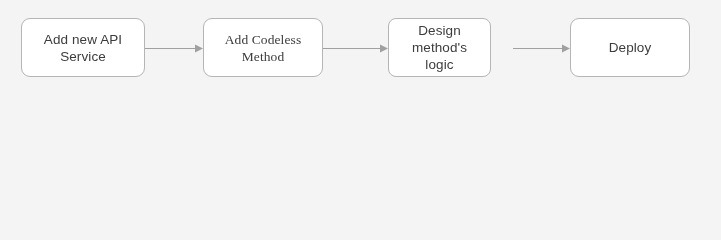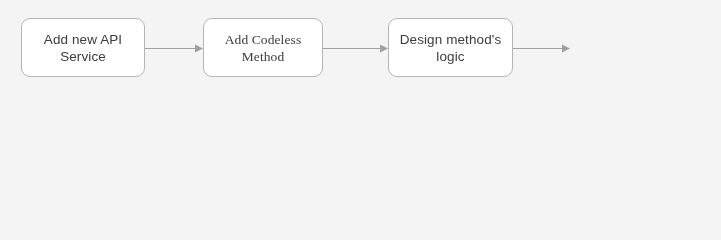--- a/index.html
+++ b/index.html
@@ -36,21 +36,21 @@
     line-height: 17px;
     letter-spacing: 0.1px;
     padding: 0 6px;
   }
   .flow-node-label {
     display: block;
     white-space: pre-line;
   }
   .flow-node-1 { left: 21px;  width: 124px; }
   .flow-node-2 { left: 203px; width: 120px; font-family: Liberation Serif, serif; }
-  .flow-node-3 { left: 388px; width: 125px; }
+  .flow-node-3 { left: 388px; width: 103px; border-radius: 8px; }
   .flow-node-4 { left: 570px; width: 120px; }
 
   .flow-arrow {
     position: absolute;
     top: 41px;
     height: 15px;
   }
   .flow-arrow svg { display: block; }
   .flow-arrow-1 { left: 145px; width: 58px; }
   .flow-arrow-2 { left: 323px; width: 65px; }
@@ -90,14 +90,17 @@
 logic</span>
   </div>
 
   <div class="flow-arrow flow-arrow-3">
     <svg width="57" height="15" viewBox="0 0 57 15" xmlns="http://www.w3.org/2000/svg">
       <line x1="0" y1="7.5" x2="49" y2="7.5" stroke="#a0a0a0" stroke-width="1.2"></line>
       <polygon points="49,3.5 57,7.5 49,11.5" fill="#a0a0a0"></polygon>
     </svg>
   </div>
 
+  <div class="flow-node flow-node-4">
+    <span class="flow-node-label">Deploy</span>
+  </div>
 
 </div>
 
 </body></html>

